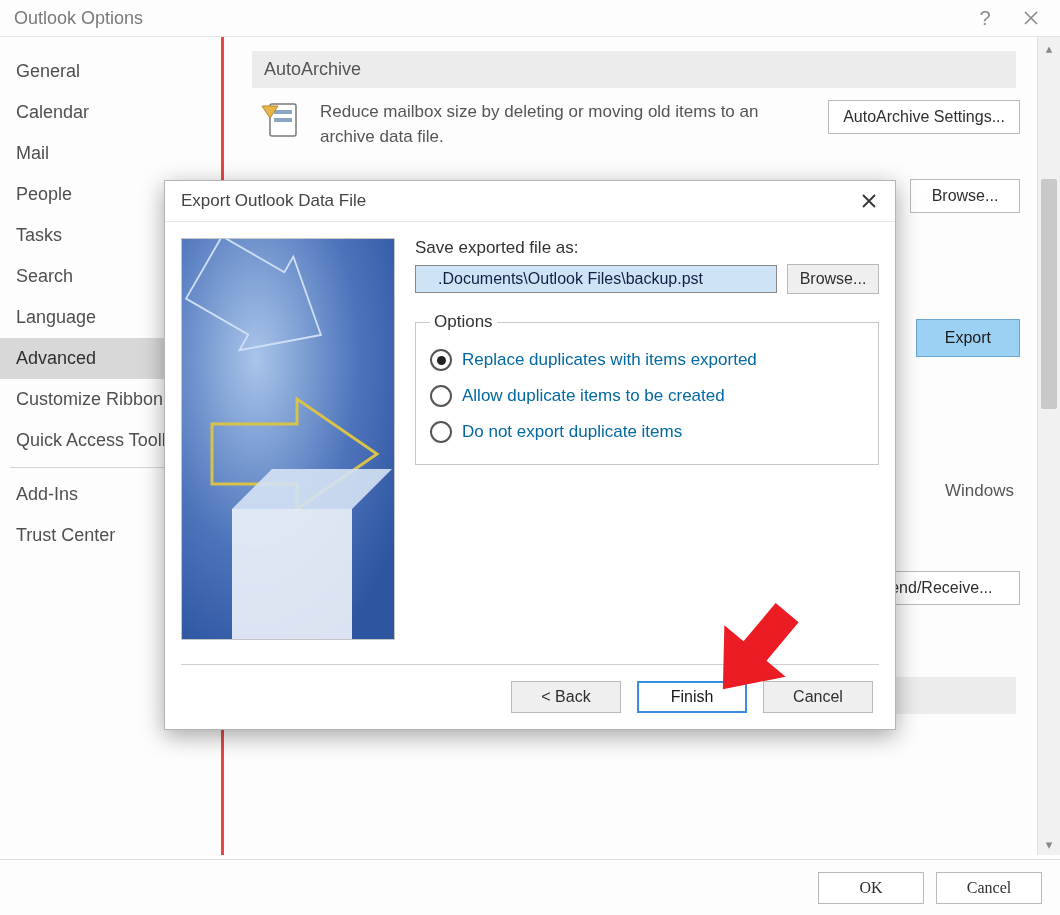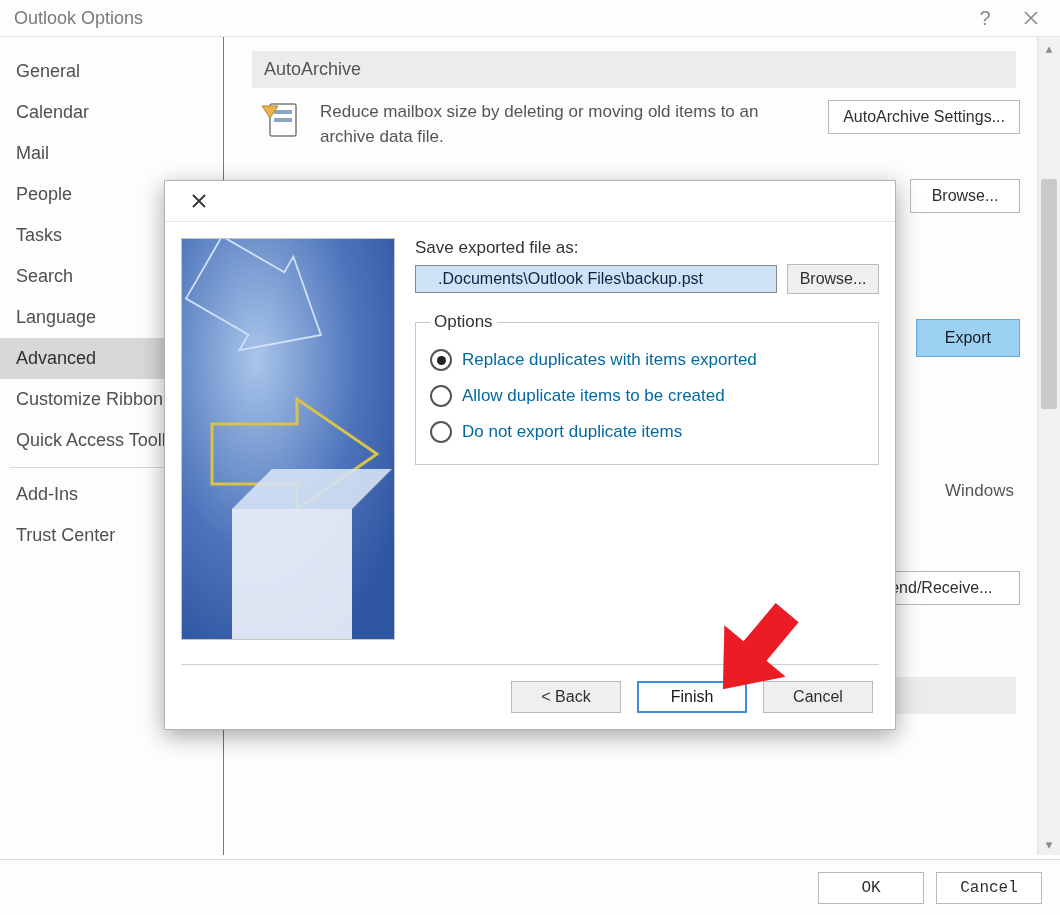--- a/index.html
+++ b/index.html
@@ -43,21 +43,21 @@
   
   .main {
     display: flex;
     height: 818px;
     border-top: 1px solid #e6e6e6;
   }
   
   .sidebar {
     width: 224px;
     background: #fdfdfd;
-    border-right: 1px solid #ef4444;
+    border-right: 3px solid #ef4444;
     padding-top: 14px;
     box-sizing: border-box;
   }
   .side-item {
     padding: 10px 16px;
     font-size: 18px;
     color: #505050;
     white-space: nowrap;
     overflow: hidden;
   }
@@ -186,21 +186,21 @@
     gap:12px;
     padding-right:18px;
     box-sizing:border-box;
   }
   .foot-btn {
     width: 106px;
     height: 32px;
     background:#fff;
     border:1px solid #b9b9b9;
     font-size:16px;
-    font-family:Liberation Mono, monospace;
+    font-family:Liberation Serif, serif;
     color:#2f2f2f;
   }
   
   .dialog {
     position: absolute;
     left: 164px;
     top: 180px;
     width: 730px;
     height: 548px;
     background: #ffffff;
@@ -413,20 +413,21 @@
     </div>
   </div>
 
   <div class="footer">
     <button class="foot-btn">OK</button>
     <button class="foot-btn">Cancel</button>
   </div>
 
   <div class="dialog">
     <div class="dlg-title">
+      <span class="t">Export Outlook Data File</span>
       <div class="dlg-close">
         <svg width="16" height="16" viewBox="0 0 16 16">
             <path d="M2 2 L14 14 M14 2 L2 14" stroke="#333" stroke-width="1.8" fill="none"></path>
           </svg>
       </div>
     </div>
     <div class="dlg-body">
       <div class="dlg-graphic">
         <svg viewBox="0 0 212 400">
           <defs>

